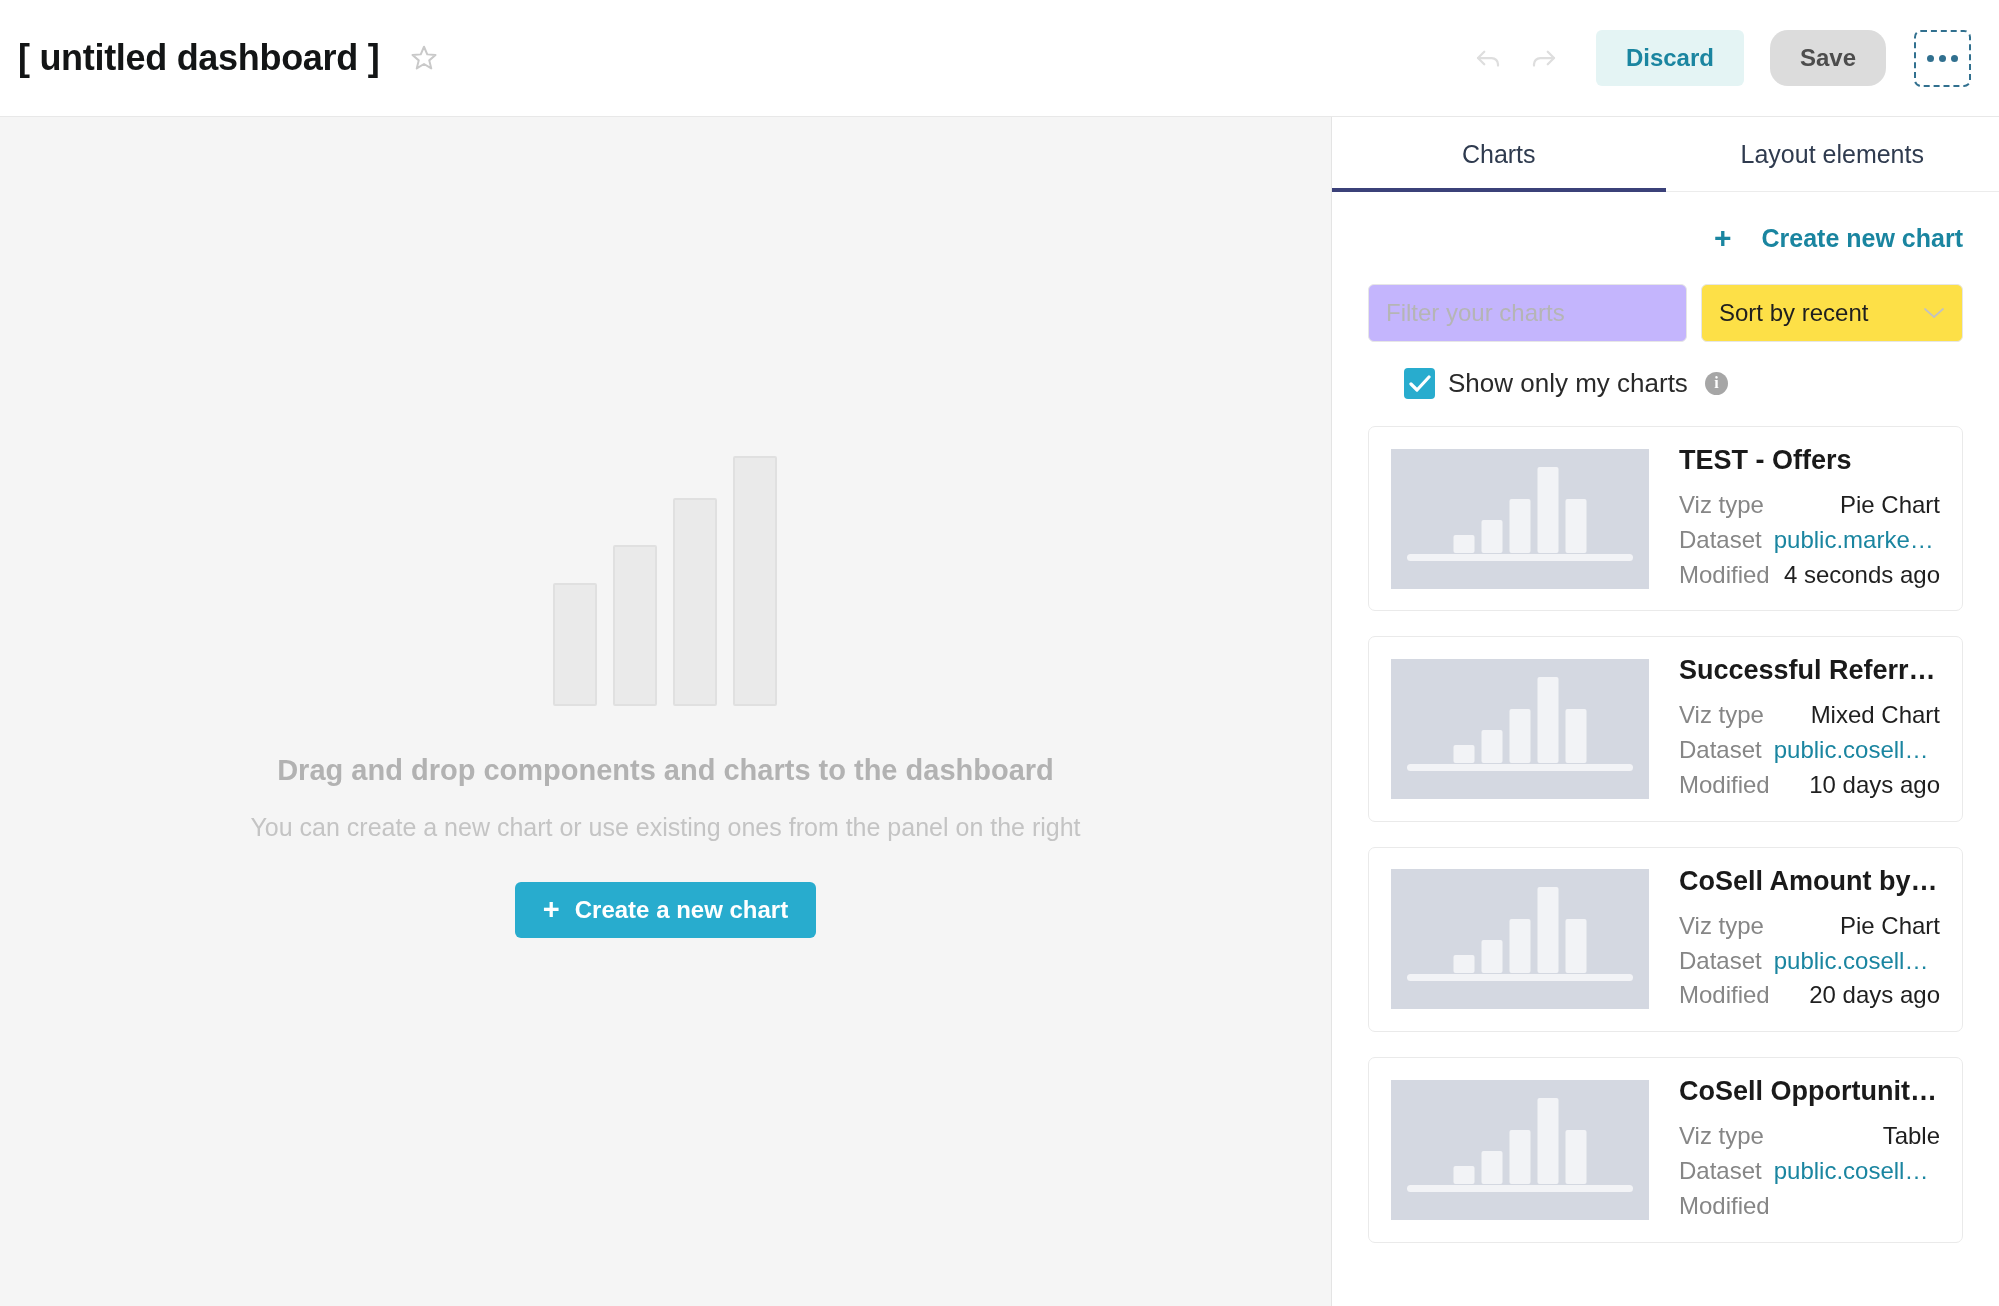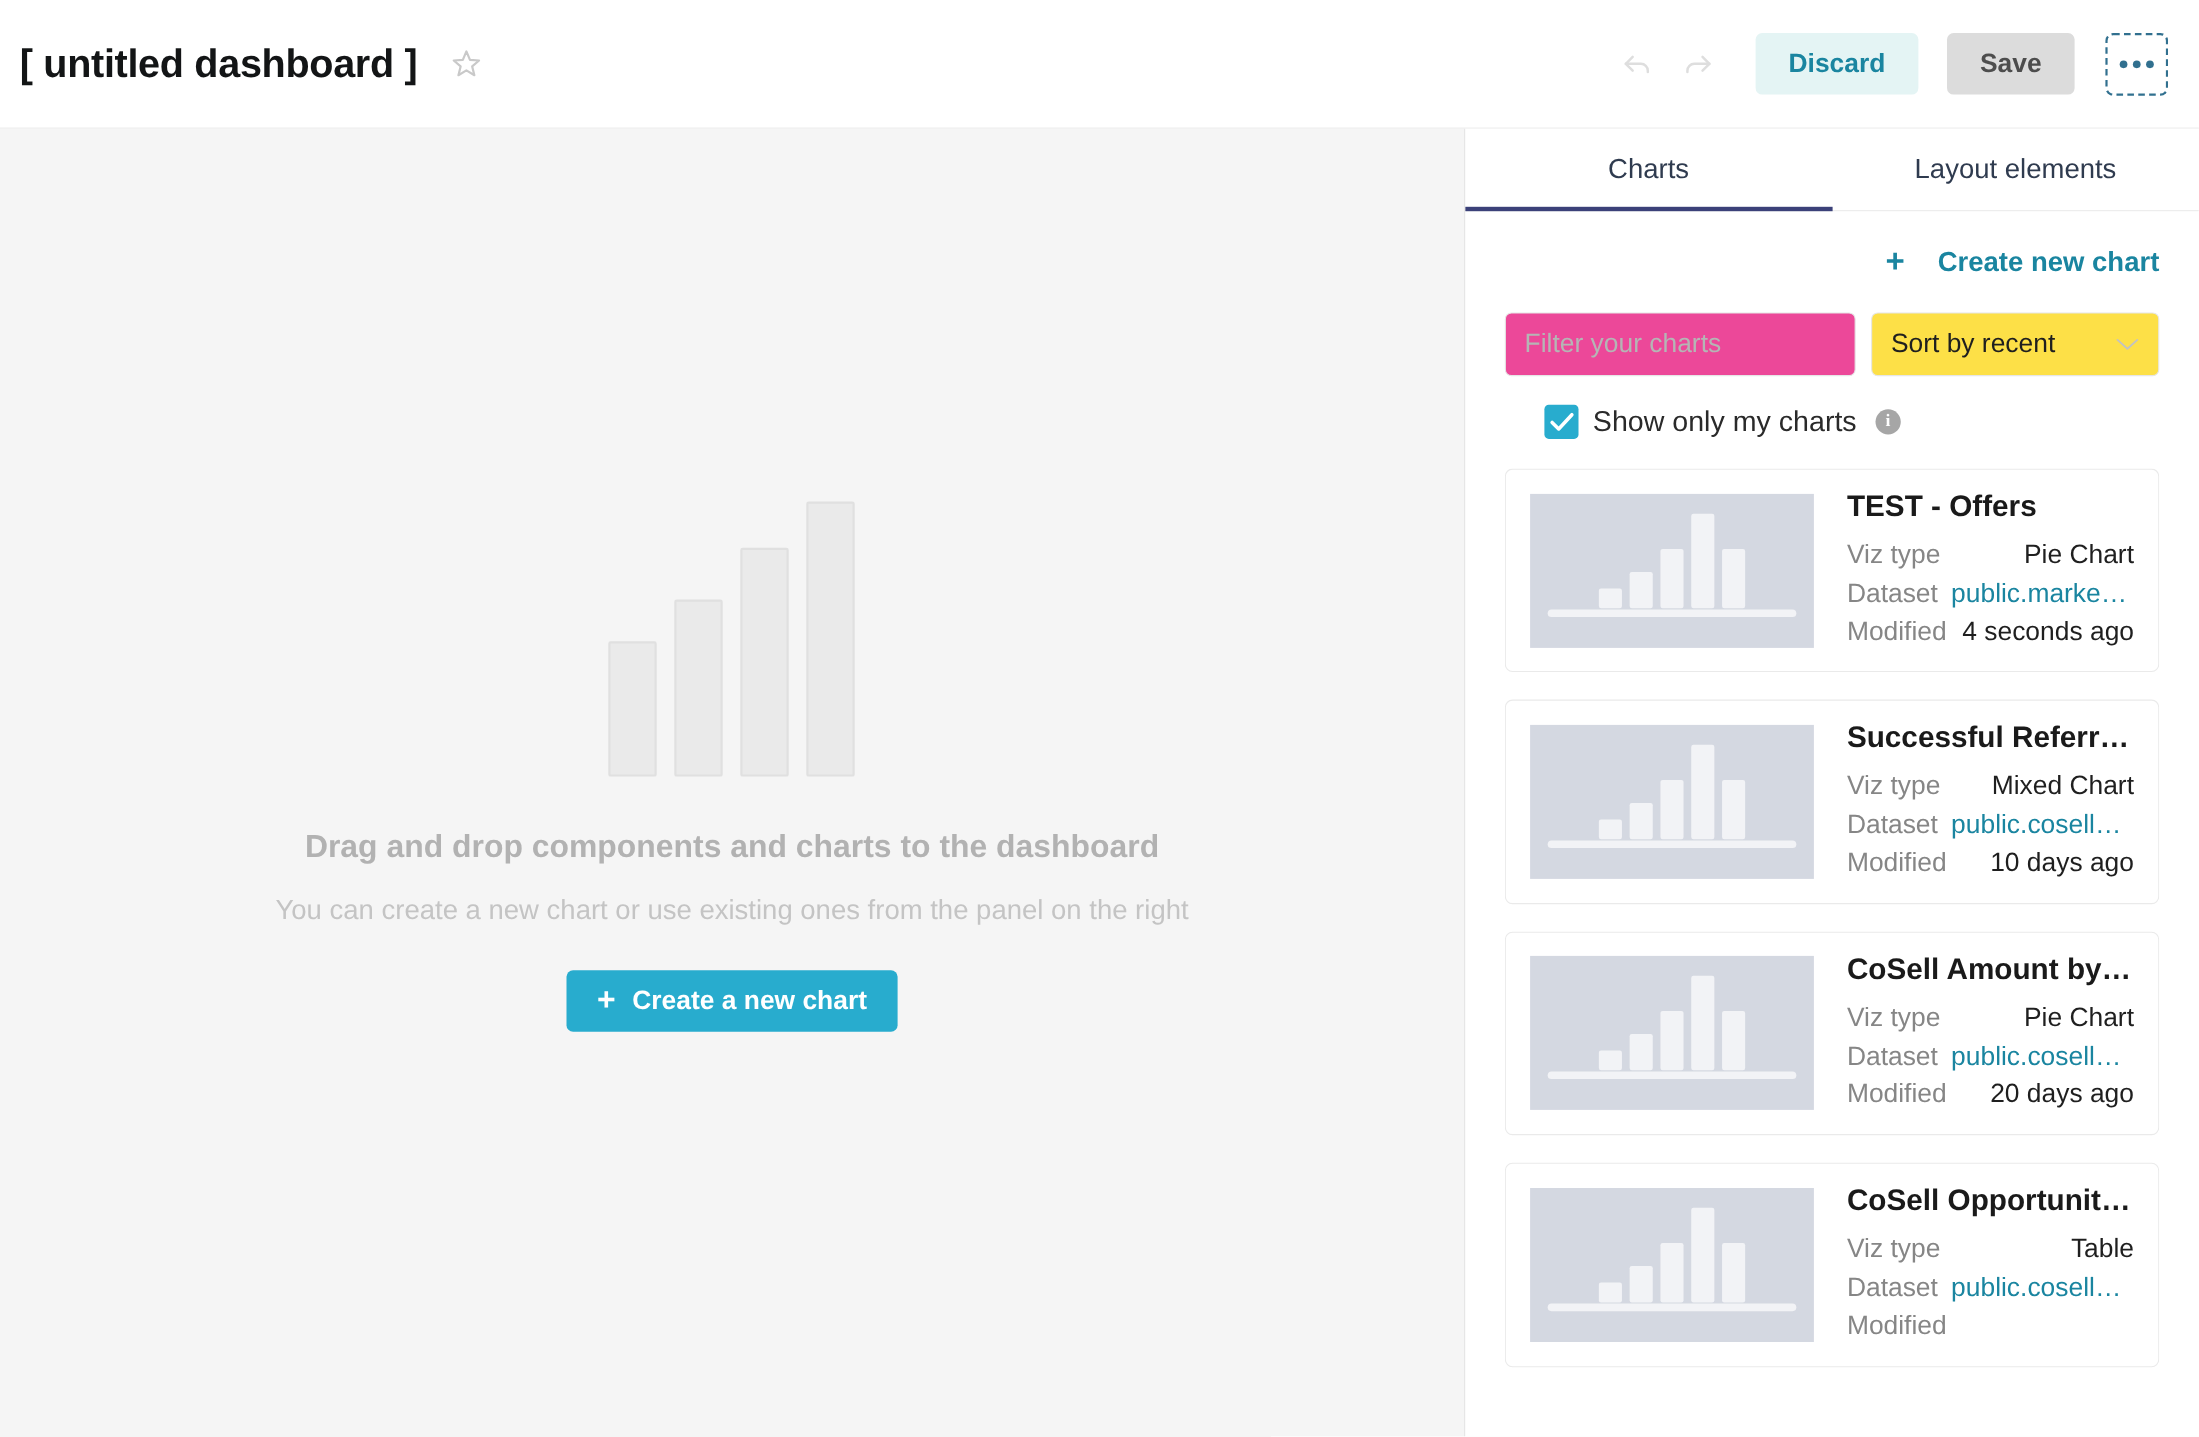--- a/index.html
+++ b/index.html
@@ -86,20 +86,21 @@
   }
   .btn-discard {
     background: #e4f4f4;
     color: #1a85a0;
     margin-left: 22px;
   }
   .btn-save {
     background: #dcdcdc;
     color: #4d4d4d;
     margin-left: 22px;
+    border-radius: 18px;
   }
   .more-btn {
     width: 57px;
     height: 57px;
     margin-left: 24px;
     border: 2px dashed #31708f;
     border-radius: 7px;
     background: #ffffff;
     display: inline-flex;
     align-items: center;
@@ -279,21 +280,21 @@
   }
   .filter-input {
     flex: 1;
     height: 58px;
     border: 1px solid #e6e6e6;
     border-radius: 6px;
     padding: 0 17px;
     font-size: 24px;
     color: #2c2c2c;
     font-family: "Liberation Sans", sans-serif;
-    background: #ec4899;
+    background: #c4b5fd;
     outline: none;
     min-width: 0;
   }
   .filter-input::placeholder { color: #b5b5b5; }
   .sort-select {
     width: 262px;
     min-width: 262px;
     height: 58px;
     border: 1px solid #e6e6e6;
     border-radius: 6px;

